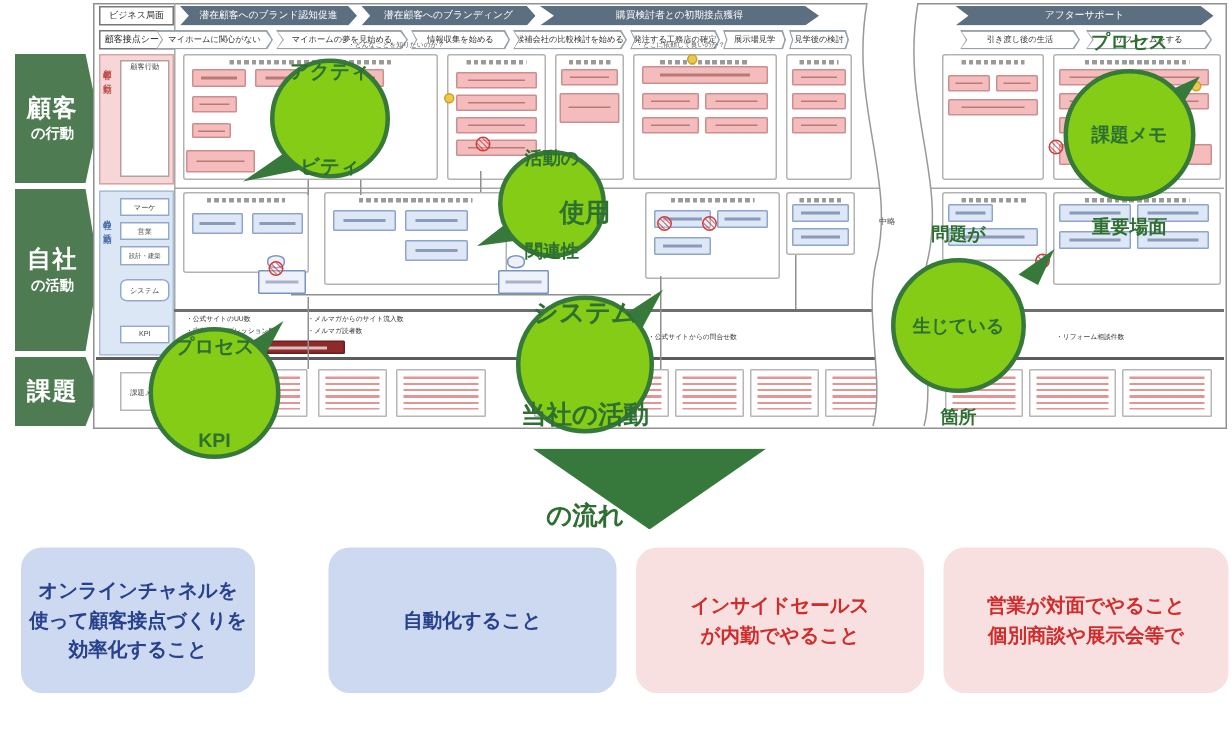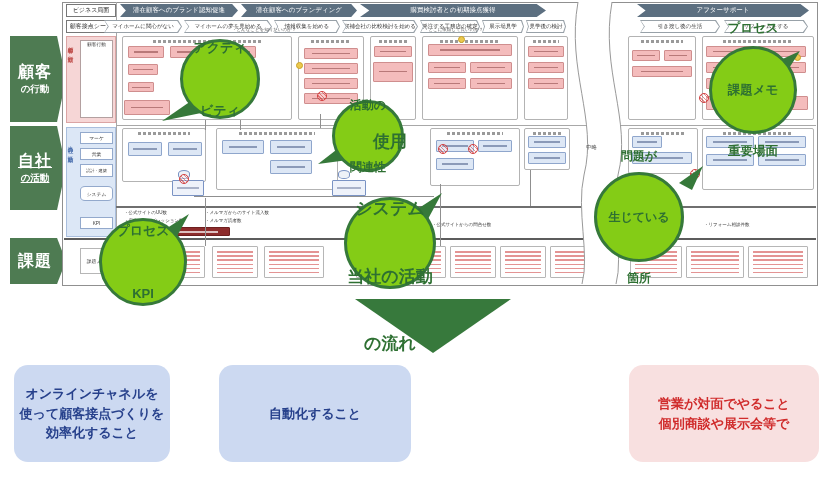--- a/index.html
+++ b/index.html
@@ -80,21 +80,21 @@
 </style>
 </head>
 <body>
 
 <div class="page">
 
   <div class="glabel" style="top:36px;height:86px;">
     <span class="big">顧客</span>
     <span class="small">の行動</span>
   </div>
-  <div class="glabel" style="top:126px;height:84px;text-decoration:underline;">
+  <div class="glabel" style="top:126px;height:108px;">
     <span class="big">自社</span>
     <span class="small">の活動</span>
   </div>
   <div class="glabel" style="top:238px;height:46px;">
     <span class="big">課題</span>
   </div>
 
   <div class="map-frame"></div>
   <div class="sep" style="left:116px;top:2px;width:1px;height:282px;"></div>
   <div class="sep" style="left:116px;top:125px;width:700px;height:1px;"></div>
@@ -324,19 +324,24 @@
 
   <div class="card bluec" style="left:14px;width:156px;">
     <span>オンラインチャネルを</span>
     <span>使って顧客接点づくりを</span>
     <span>効率化すること</span>
   </div>
   <div class="card bluec" style="left:219px;width:192px;">
     <span>自動化すること</span>
     <span></span>
   </div>
+  <div class="card redc" style="left:424px;width:192px;">
+    <span>インサイドセールス</span>
+    <span>が内勤でやること</span>
+    <span></span>
+  </div>
   <div class="card redc" style="left:629px;width:190px;">
     <span>営業が対面でやること</span>
     <span>個別商談や展示会等で</span>
     <span></span>
   </div>
 
 </div>
 
 </body></html>

